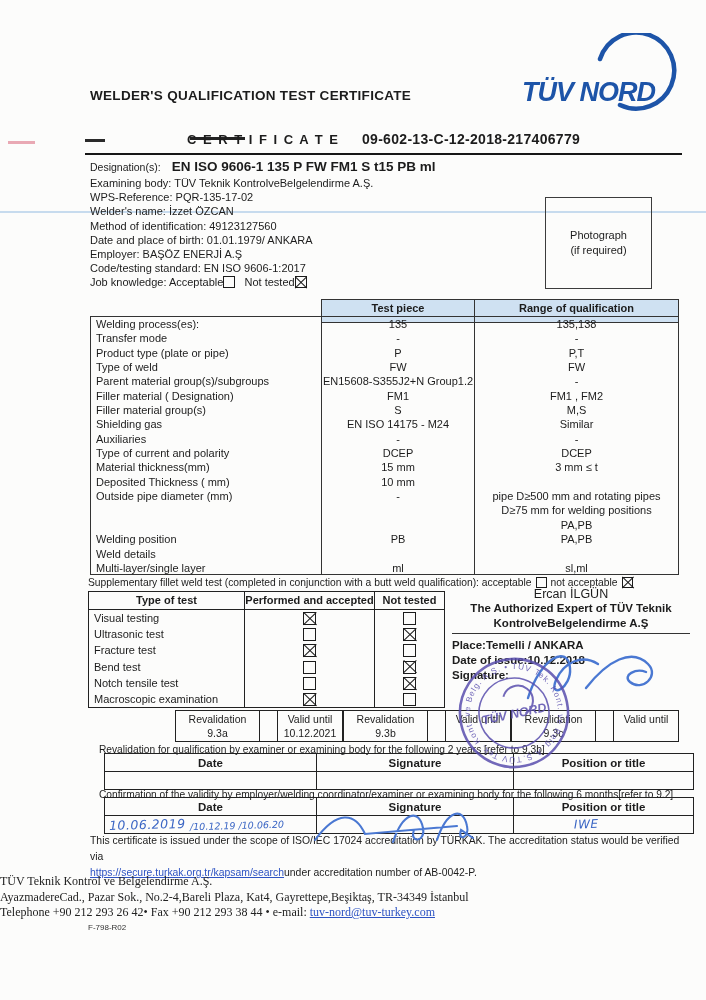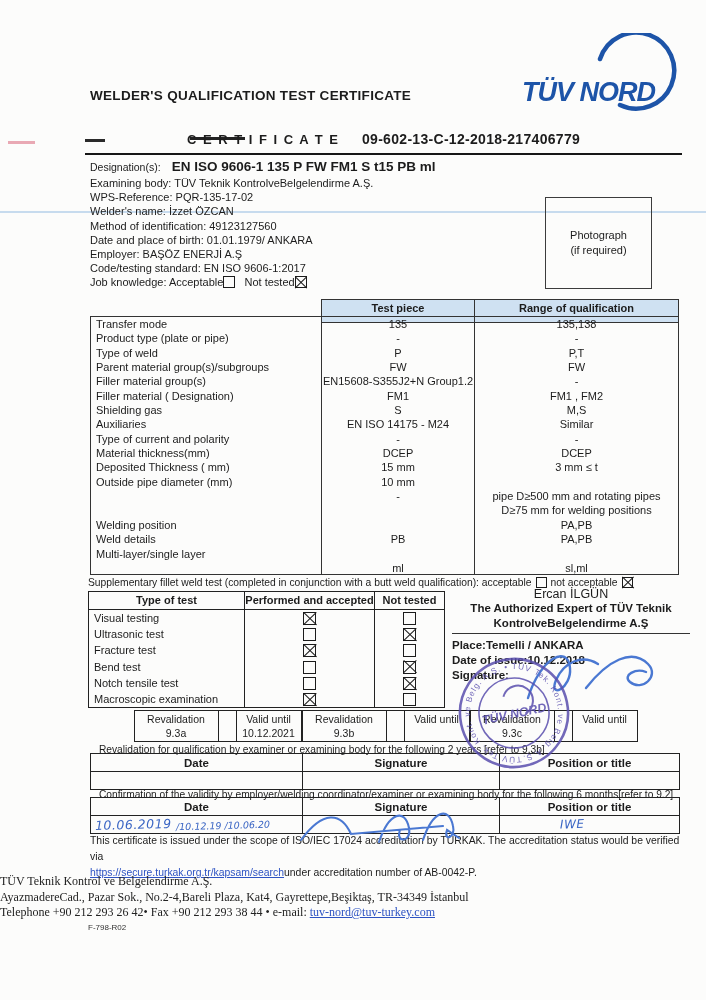--- a/index.html
+++ b/index.html
@@ -83,33 +83,33 @@
   
   .auth { left: 452px; top: 587px; width: 238px; font-size: 11.5px; }
   .auth .aname { text-align: center; font-size: 12.5px; }
   .auth .atitle { text-align: center; font-weight: bold; line-height: 14.5px; }
   .auth .aline { border-bottom: 1.4px solid #333; margin: 3px 0 4px 0; }
   .auth .afield { font-weight: bold; line-height: 15.2px; }
   .stamp { left: 455px; top: 654px; width: 118px; height: 118px; opacity: .85; z-index: 6; }
   .bigsig { left: 520px; top: 640px; width: 160px; height: 75px; z-index: 5; }
 
   
-  .reval { left: 92px; top: 710px; width: 587px; display: flex; justify-content: center; }
+  .reval { left: 92px; top: 710px; width: 587px; display: flex; justify-content: flex-end; }
   .rgroup { display: flex; }
   .rcell { border: 1.4px solid #222; height: 32px; font-size: 10.5px; line-height: 13.5px;
     text-align: center; padding-top: 2px; }
   .rname { width: 85px; }
   .rspace { width: 19px; border-left: none; border-right: none; border: 1.4px solid #222; margin-left: -1px; }
   .rvalid { width: 66px; margin-left: -1px; }
 
   .smallnote { font-size: 10.2px; padding-left: 7px; }
   .note1 { left: 92px; top: 744px; }
   .note2 { left: 92px; top: 789px; }
 
-  table.sigt { position: absolute; left: 90px; width: 589px; border-collapse: collapse; table-layout: fixed; }
+  table.sigt { position: absolute; left: 104px; width: 589px; border-collapse: collapse; table-layout: fixed; }
   .sigt1 { top: 753px; }
   .sigt2 { top: 797px; }
   table.sigt th, table.sigt td { border: 1.4px solid #222; font-size: 11.5px; }
   table.sigt th { font-weight: bold; text-align: center; height: 18px; }
   table.sigt td { height: 18px; position: relative; }
   .sigt2 td { height: 20px; }
   .hw { font-family: "DejaVu Sans", sans-serif; font-style: italic; color: #3b66c4; font-size: 12.5px;
     letter-spacing: .5px; display: inline-block; transform: rotate(-1.5deg); padding-left: 4px; white-space: nowrap; }
   .hw.small { font-size: 9.5px; letter-spacing: 0; }
   .hw.pos { padding-left: 60px; font-size: 12px; }
@@ -162,26 +162,27 @@
 
 <div class="abs photo">
   <div>Photograph</div>
   <div>(if required)</div>
 </div>
 
 <div class="abs qual">
   <div class="qh qh1">Test piece</div>
   <div class="qh qh2">Range of qualification</div>
   <div class="qcol qc1">
+      <div class="qline">Welding process(es):</div>
       <div class="qline">Transfer mode</div>
       <div class="qline">Product type (plate or pipe)</div>
       <div class="qline">Type of weld</div>
       <div class="qline">Parent material group(s)/subgroups</div>
+      <div class="qline">Filler material ( Designation)</div>
       <div class="qline">Filler material group(s)</div>
-      <div class="qline">Filler material ( Designation)</div>
       <div class="qline">Shielding gas</div>
       <div class="qline">Auxiliaries</div>
       <div class="qline">Type of current and polarity</div>
       <div class="qline">Material thickness(mm)</div>
       <div class="qline">Deposited Thickness ( mm)</div>
       <div class="qline">Outside pipe diameter (mm)</div>
       <div class="qline"></div>
       <div class="qline"></div>
       <div class="qline">Welding position</div>
       <div class="qline">Weld details</div>

